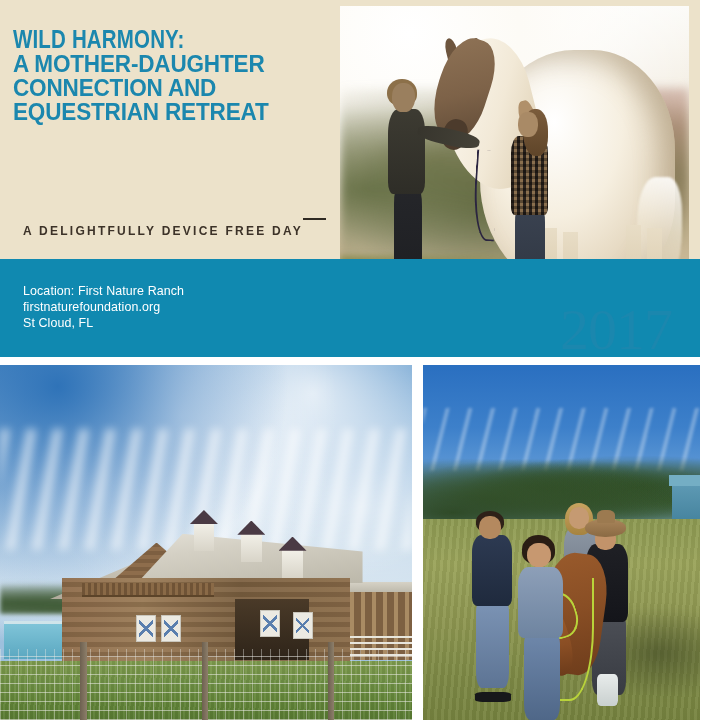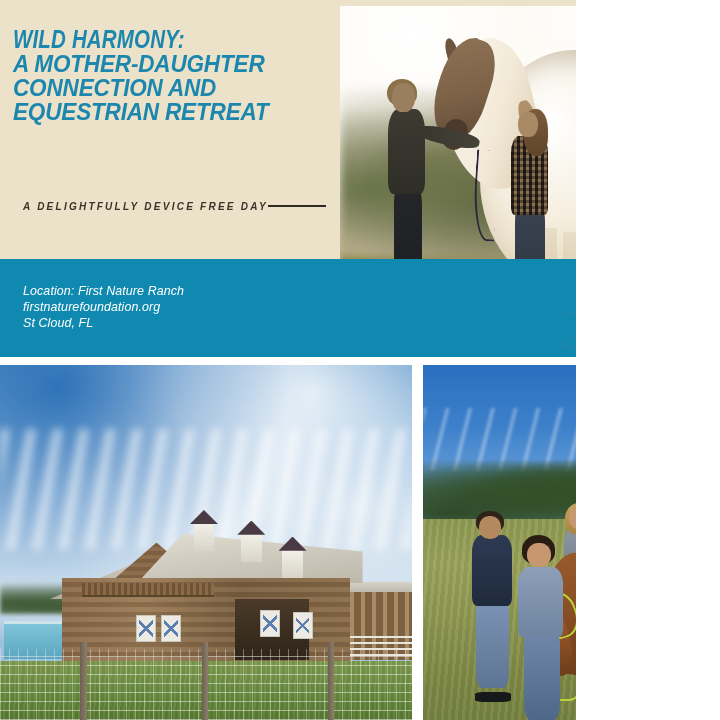--- a/index.html
+++ b/index.html
@@ -3,26 +3,25 @@
 <meta charset="utf-8">
 <title>Wild Harmony Poster</title>
 <style>
   html, body {
     margin: 0;
     padding: 0;
     background: #ffffff;
   }
   #poster {
     position: relative;
-    width: 576px;
+    width: 700px;
     height: 720px;
     overflow: hidden;
     background: #ffffff;
     font-family: "Liberation Sans", sans-serif;
-    font-style: italic;
   }
 
   
   .beige-panel {
     position: absolute;
     left: 0; top: 0;
     width: 720px; height: 259px;
     background: #ece2ca;
   }
   .beige-panel-lower {
@@ -72,26 +71,27 @@
   
   .tagline-row {
     position: absolute;
     left: 23px; top: 201px;
     display: flex;
     align-items: center;
     width: 303px;
   }
   .tagline {
     color: #3c3228;
-    font-size: 10px;
+    font-size: 12px;
     font-weight: bold;
     letter-spacing: 2.25px;
     text-transform: uppercase;
     white-space: nowrap;
     font-family: "Liberation Sans", sans-serif;
+    margin-top: 23px;
   }
   .tagline-rule {
     flex: 1 1 auto;
     height: 1.6px;
     background: #2f2a23;
     margin-left: 0px;
     margin-bottom: 1px;
   }
 
   

